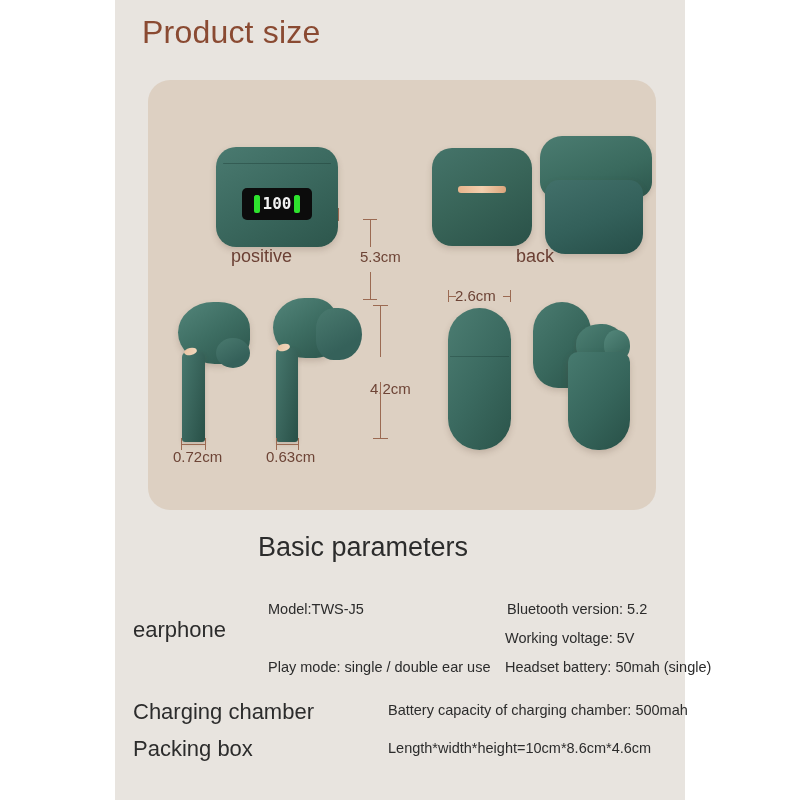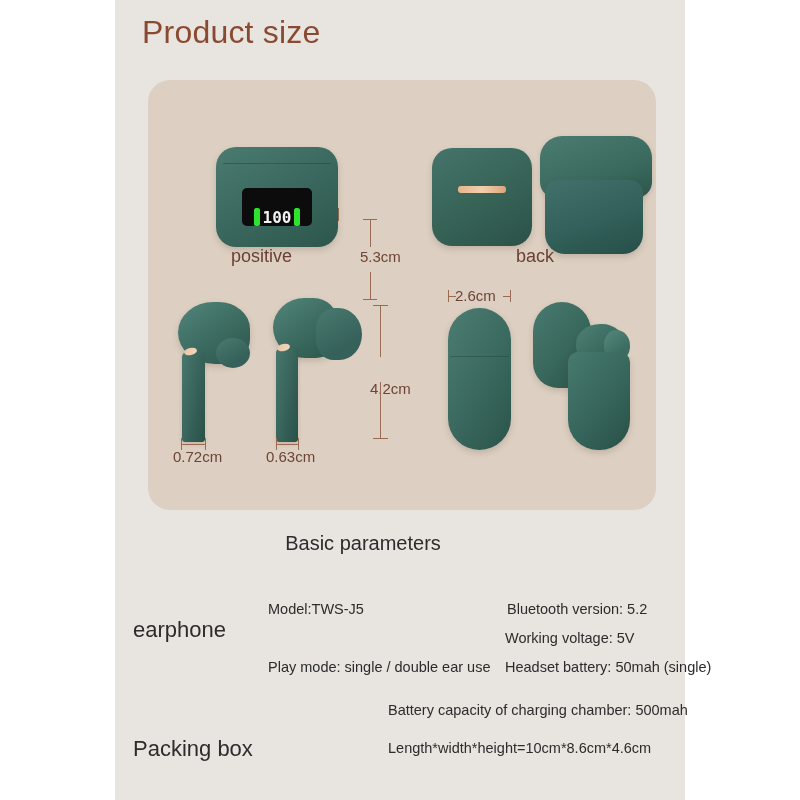--- a/index.html
+++ b/index.html
@@ -229,21 +229,21 @@
     white-space: nowrap;
   }
 
   
   .section-title {
     position: absolute;
     top: 532px;
     left: 0;
     width: 726px;
     text-align: center;
-    font-size: 20px;
+    font-size: 27px;
     color: #2c2c2c;
   }
   .spec-cat {
     position: absolute;
     font-size: 22px;
     color: #2c2c2c;
     white-space: nowrap;
   }
   .spec-text {
     position: absolute;
@@ -271,21 +271,21 @@
     <div class="dim-cap-v" style="left:190px; top:128px; height:13px;"></div>
 
     <div class="dim-cap-h" style="left:215px; top:139px; width:14px;"></div>
     <div class="dim-line-v" style="left:222px; top:139px; height:28px;"></div>
     <div class="dim-label" style="left:212px; top:168px;">5.3cm</div>
     <div class="dim-line-v" style="left:222px; top:192px; height:27px;"></div>
     <div class="dim-cap-h" style="left:215px; top:219px; width:14px;"></div>
 
     <div class="case-front" style="left:68px; top:67px; width:122px; height:100px;">
       <div class="lid-seam"></div>
-      <div class="led" style="left:26px; top:41px; width:70px; height:38px;align-items:flex-end;">
+      <div class="led" style="left:26px; top:41px; width:70px; height:32px;">
         <span class="bud-ico"></span>
         <span class="digits">100</span>
         <span class="bud-ico right"></span>
       </div>
     </div>
     <div class="view-caption" style="left:83px; top:166px;">positive</div>
 
     <div class="case-back" style="left:284px; top:68px; width:100px; height:98px;">
       <div class="port" style="left:26px; top:38px; width:48px; height:7px;"></div>
     </div>
@@ -344,18 +344,19 @@
 
   <div class="spec-cat" style="left:133px; top:617px;">earphone</div>
 
   <div class="spec-text" style="left:238px; top:601px;">Model:TWS-J5</div>
   <div class="spec-text" style="left:238px; top:659px;">Play mode: single / double ear use</div>
 
   <div class="spec-text" style="left:477px; top:601px;">Bluetooth version: 5.2</div>
   <div class="spec-text" style="left:475px; top:630px;">Working voltage: 5V</div>
   <div class="spec-text" style="left:475px; top:659px;">Headset battery: 50mah (single)</div>
 
+  <div class="spec-cat" style="left:133px; top:699px;">Charging chamber</div>
   <div class="spec-text" style="left:358px; top:702px;">Battery capacity of charging chamber: 500mah</div>
 
   <div class="spec-cat" style="left:133px; top:736px;">Packing box</div>
   <div class="spec-text" style="left:358px; top:740px;">Length*width*height=10cm*8.6cm*4.6cm</div>
 
 </div>
 
 </body></html>

